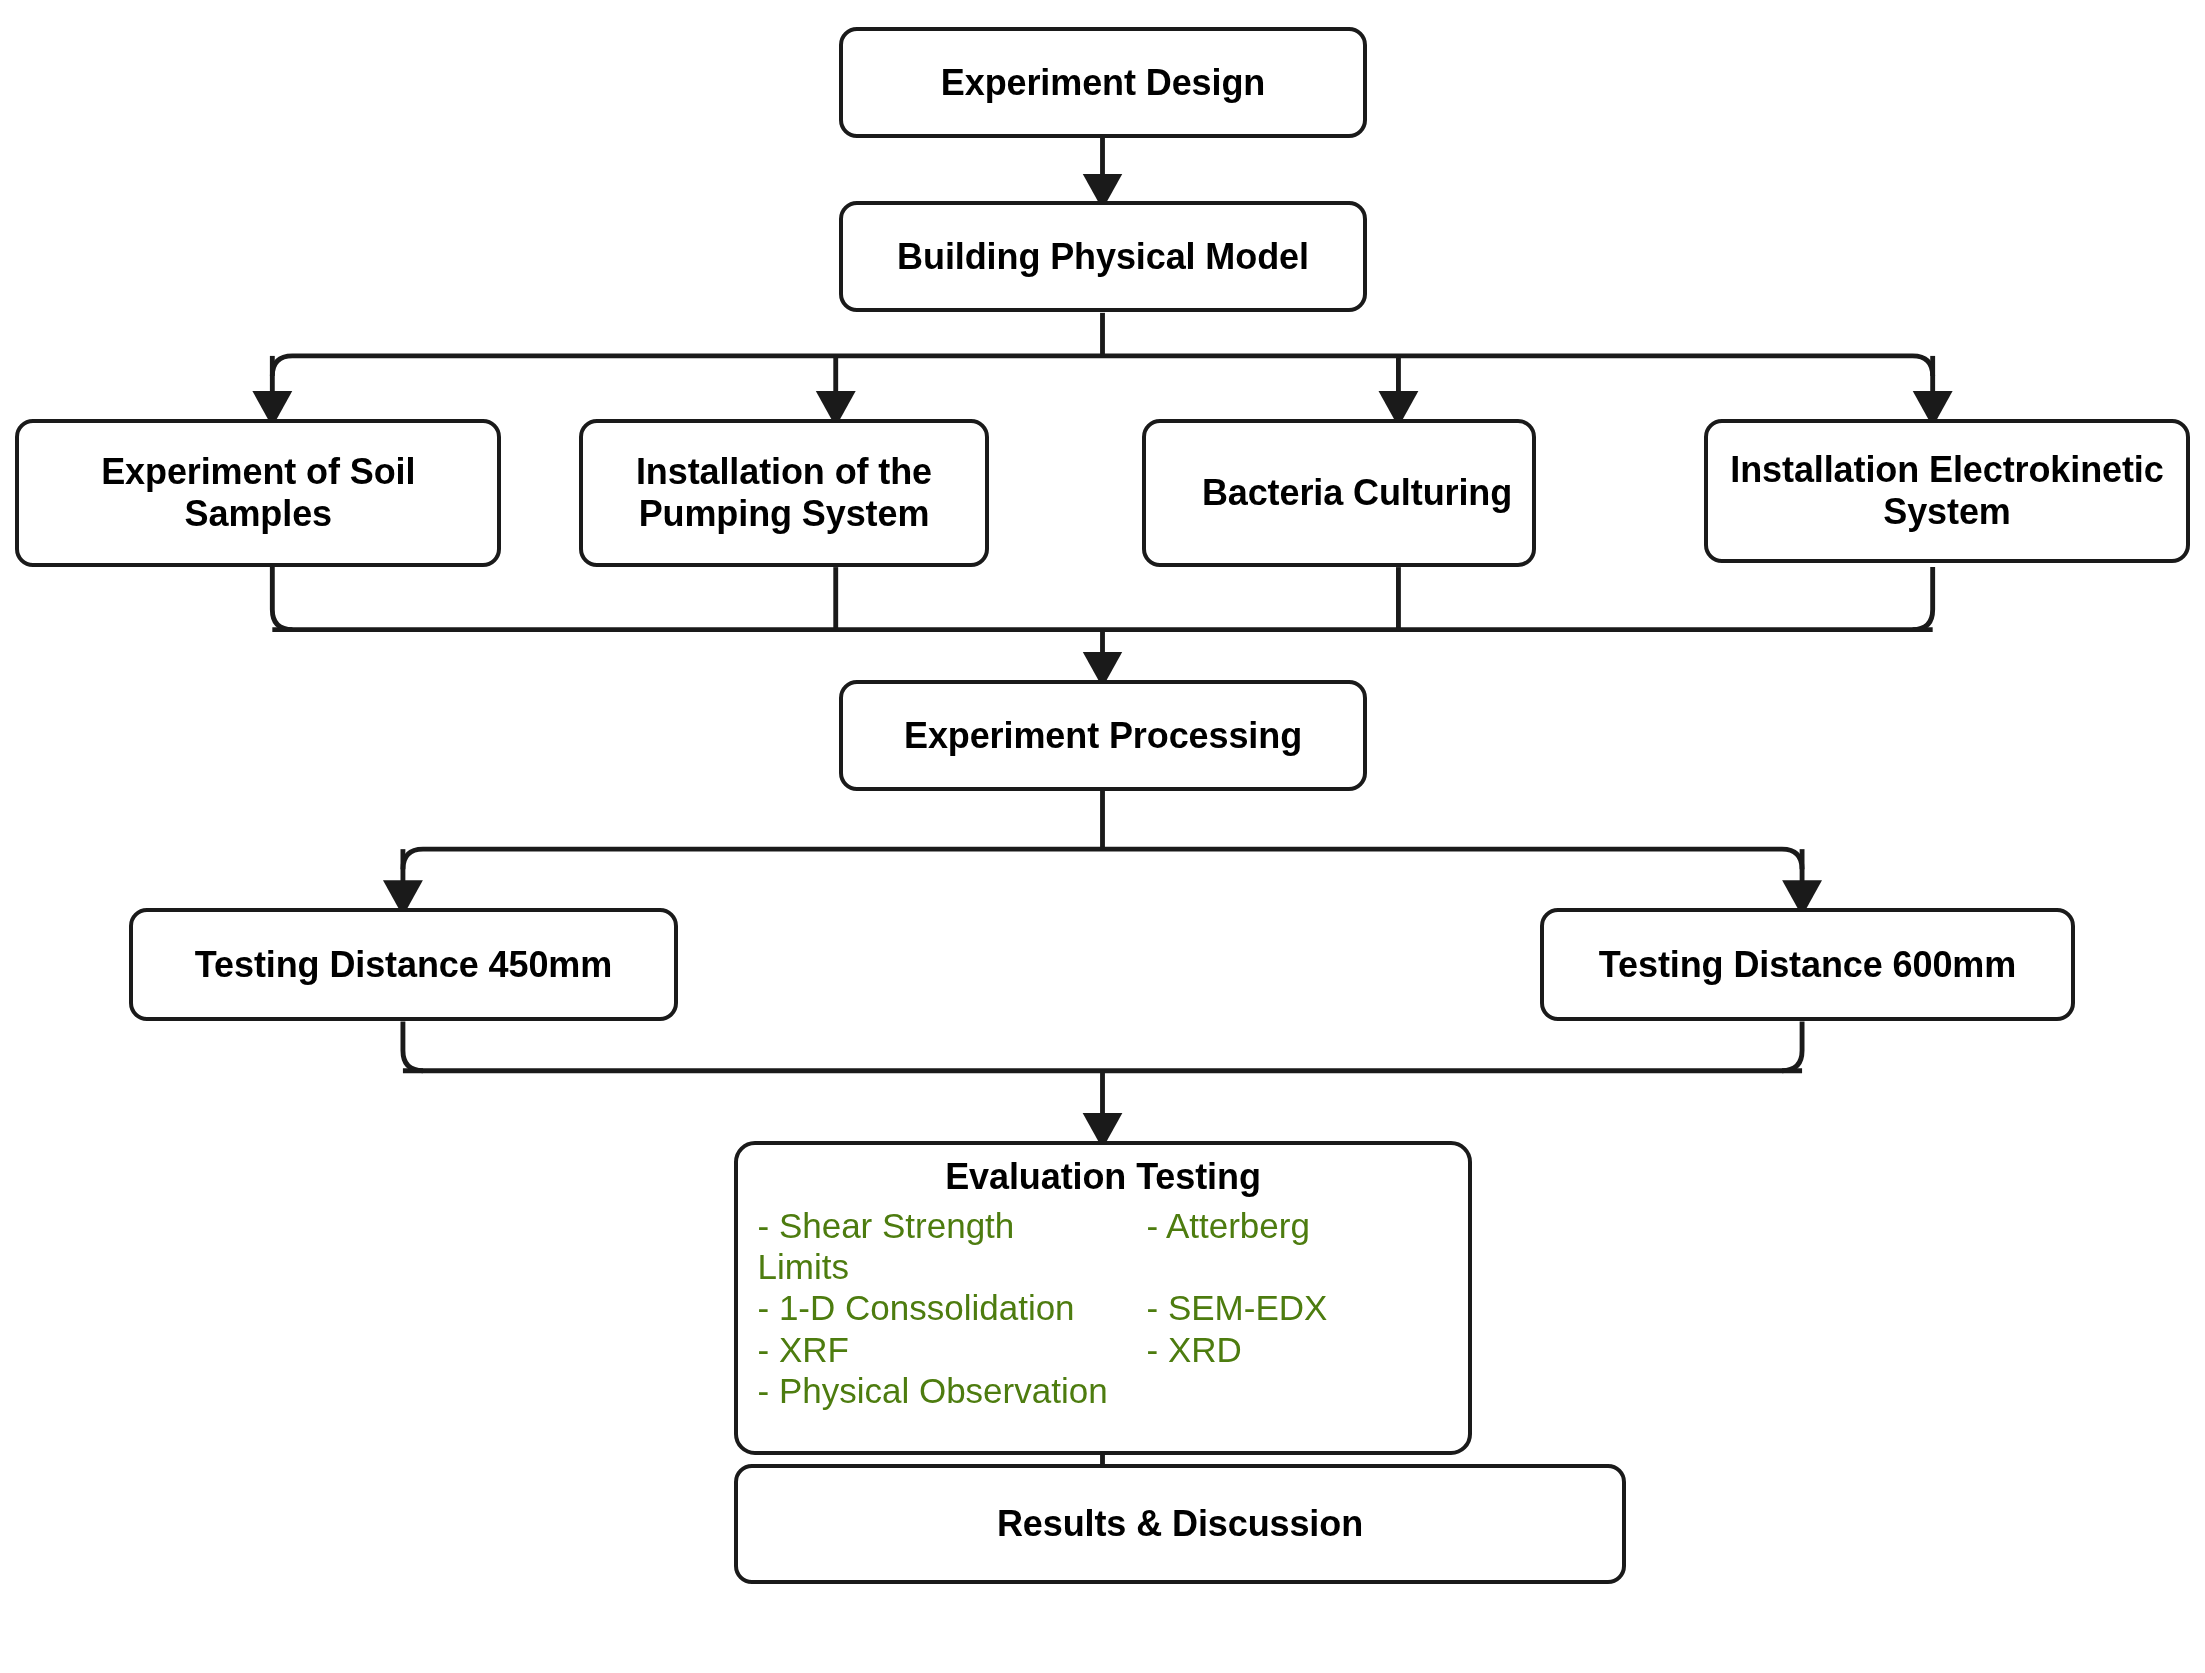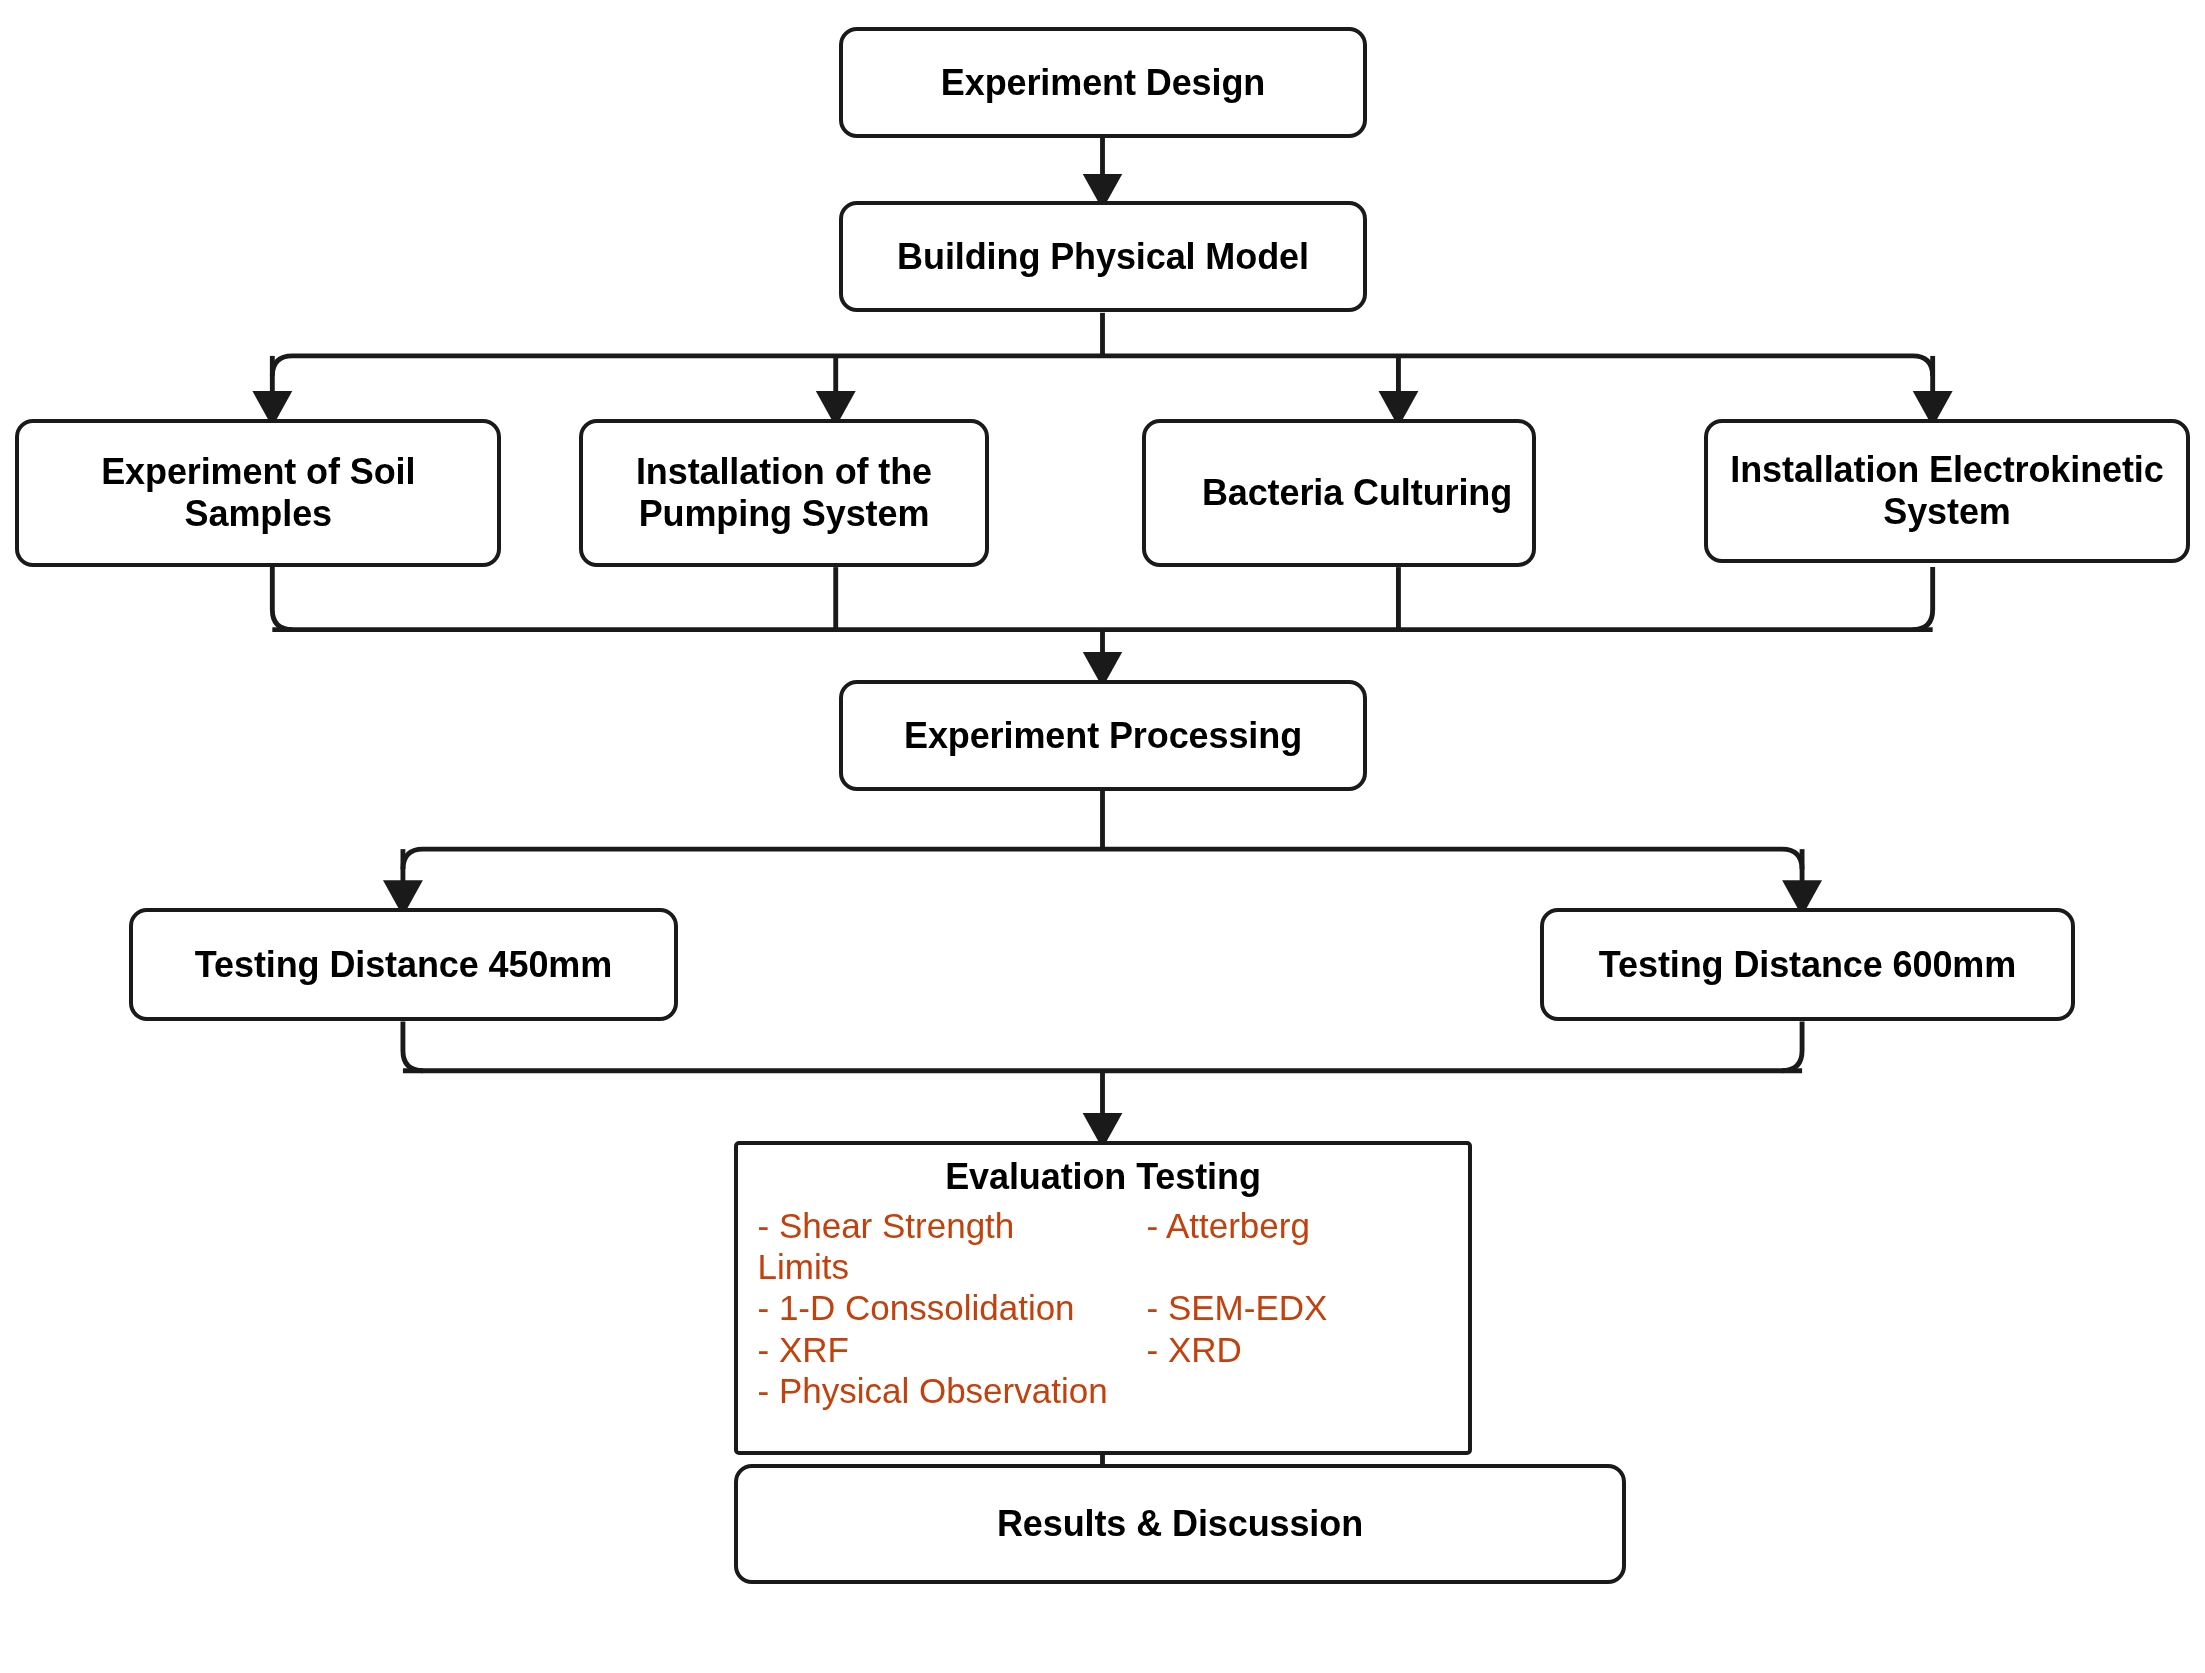--- a/index.html
+++ b/index.html
@@ -60,31 +60,31 @@
   #n-distance-600 { left: 1540px; top: 908px; width: 535px; height: 113px; }
   
   #n-evaluation-testing {
     left: 734px;
     top: 1141px;
     width: 738px;
     height: 314px;
     justify-content: flex-start;
     align-items: stretch;
     padding: 11px 0 0 0;
-    border-radius: 5px;
+    border-radius: 21px;
   }
   #n-evaluation-testing .node-label { align-self: center; font-size: 36px; }
   .eval-list {
     margin-top: 7px;
     padding: 0 16.7px 0 19.5px;
     font-size: 35px;
     font-weight: normal;
     line-height: 1.18;
     text-align: left;
-    color: #c2410c;
+    color: #4d7c0f;
   }
   .eval-row {
     display: flex;
     flex-direction: row;
     align-items: flex-start;
   }
   .eval-col-a { width: 389px; flex: none; }
   .eval-col-b { flex: 1 1 auto; }
   
   #n-results-discussion { left: 734px; top: 1464px; width: 892px; height: 120px; }

